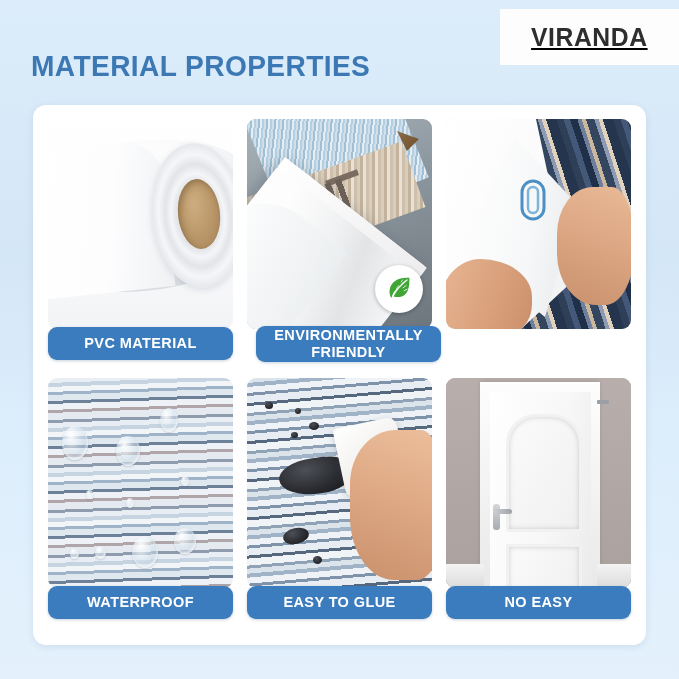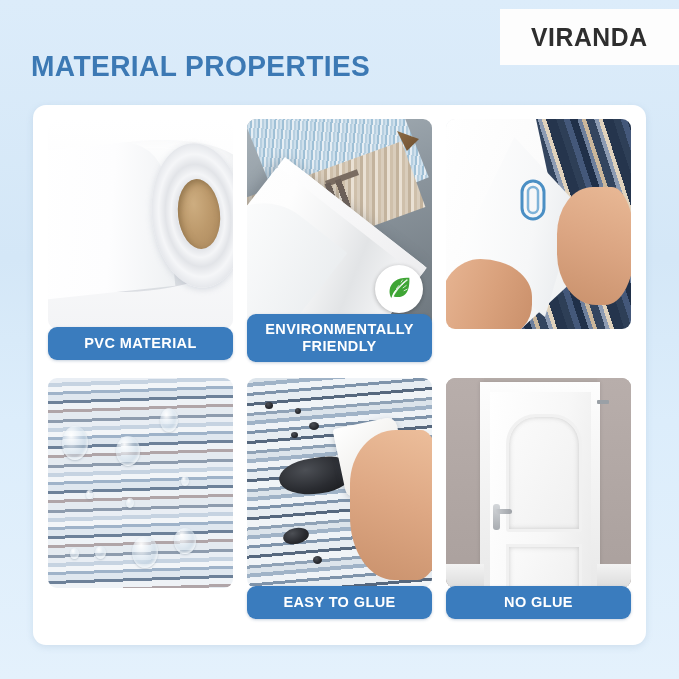--- a/index.html
+++ b/index.html
@@ -37,20 +37,21 @@
   .logo-box {
     position: absolute;
     left: 500px;
     top: 9px;
     width: 179px;
     height: 56px;
     background: #fdfdfd;
     display: flex;
     align-items: center;
     justify-content: center;
+    text-decoration: underline;
   }
   .logo-text {
     font-size: 26px;
     font-weight: bold;
     letter-spacing: 0.6px;
     color: #2e2e2e;
     transform: scaleX(0.95);
   }
 
   
@@ -102,22 +103,23 @@
     font-size: 14.5px;
     font-weight: bold;
     letter-spacing: 0.4px;
     text-align: center;
     box-sizing: border-box;
     padding: 8px 4px;
     line-height: 1.16;
     box-shadow: 0 1px 3px rgba(30,70,120,0.25);
   }
   .tile-label.two-line {
-    padding: 7px 4px;
+    padding: 1px 4px;
     bottom: 4px;
+    margin-left: 9px;
   }
 
   
   .pvc-bg {
     position: absolute; inset: 0;
     background: linear-gradient(180deg,#ffffff 0%,#fbfbfc 45%,#f3f4f6 100%);
   }
   .pvc-roll {
     position: absolute;
     left: -16px;
@@ -440,20 +442,21 @@
         <div class="drop" style="left:68px;top:58px;width:24px;height:30px;"></div>
         <div class="drop" style="left:112px;top:30px;width:18px;height:24px;"></div>
         <div class="drop" style="left:84px;top:158px;width:26px;height:32px;"></div>
         <div class="drop" style="left:126px;top:150px;width:22px;height:26px;"></div>
         <div class="drop" style="left:22px;top:170px;width:9px;height:11px;"></div>
         <div class="drop" style="left:47px;top:168px;width:11px;height:13px;"></div>
         <div class="drop" style="left:78px;top:120px;width:8px;height:10px;"></div>
         <div class="drop" style="left:38px;top:112px;width:7px;height:9px;"></div>
         <div class="drop" style="left:133px;top:98px;width:8px;height:10px;"></div>
       </div>
+      <div class="tile-label">WATERPROOF</div>
     </div>
 
     <div class="tile">
       <div class="tile-img">
         <div class="ec-bg"></div>
         <div class="stain" style="left:32px;top:80px;width:72px;height:36px;border-radius:50% 40% 45% 55%;transform:rotate(-8deg);"></div>
         <div class="stain" style="left:36px;top:150px;width:26px;height:16px;transform:rotate(-12deg);"></div>
         <div class="stain" style="left:66px;top:178px;width:9px;height:8px;"></div>
         <div class="stain" style="left:18px;top:24px;width:8px;height:7px;"></div>
         <div class="stain" style="left:48px;top:30px;width:6px;height:6px;"></div>
@@ -474,17 +477,17 @@
         <div class="door-frame"></div>
         <div class="door-slab"></div>
         <div class="panel-top"></div>
         <div class="panel-bottom"></div>
         <div class="handle"></div>
         <div class="handle-lever"></div>
         <div class="door-hinge"></div>
         <div class="baseboard-l"></div>
         <div class="baseboard-r"></div>
       </div>
-      <div class="tile-label">NO GLUE</div>
+      <div class="tile-label">NO EASY</div>
     </div>
 
   </div>
 </div>
 
 </body></html>

